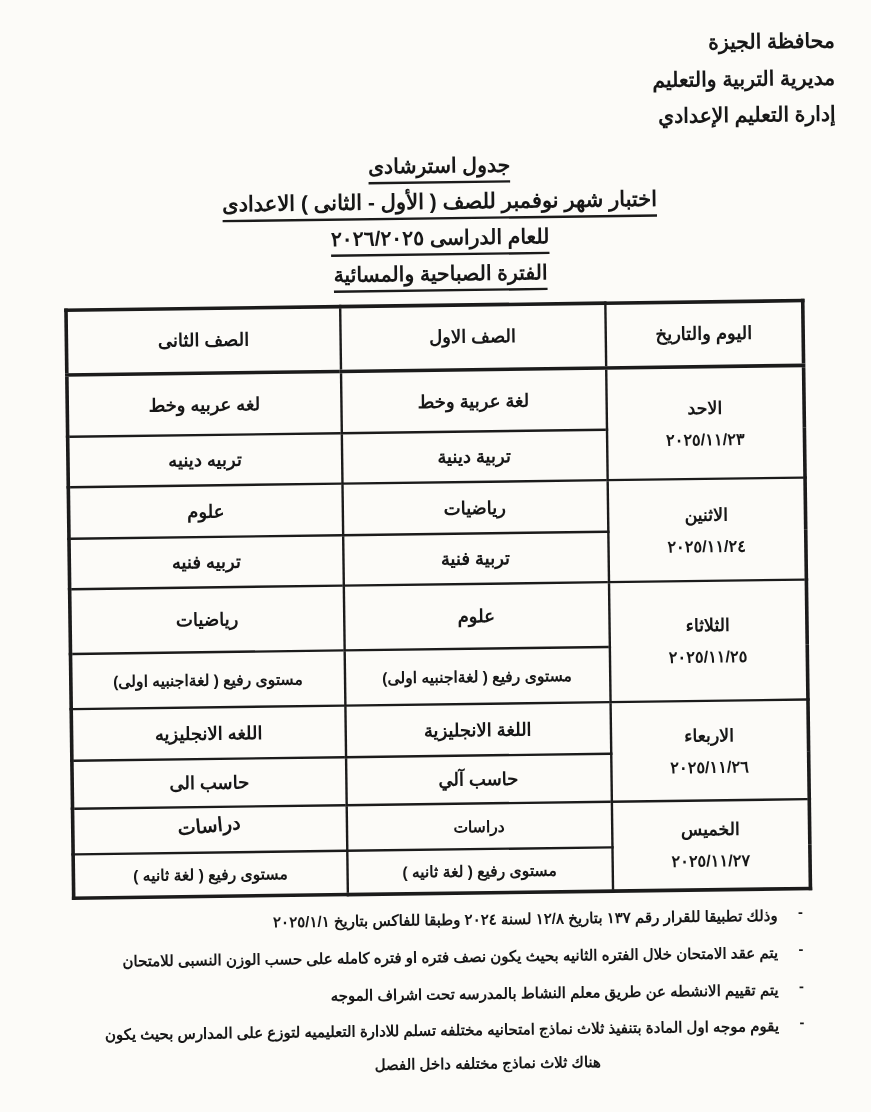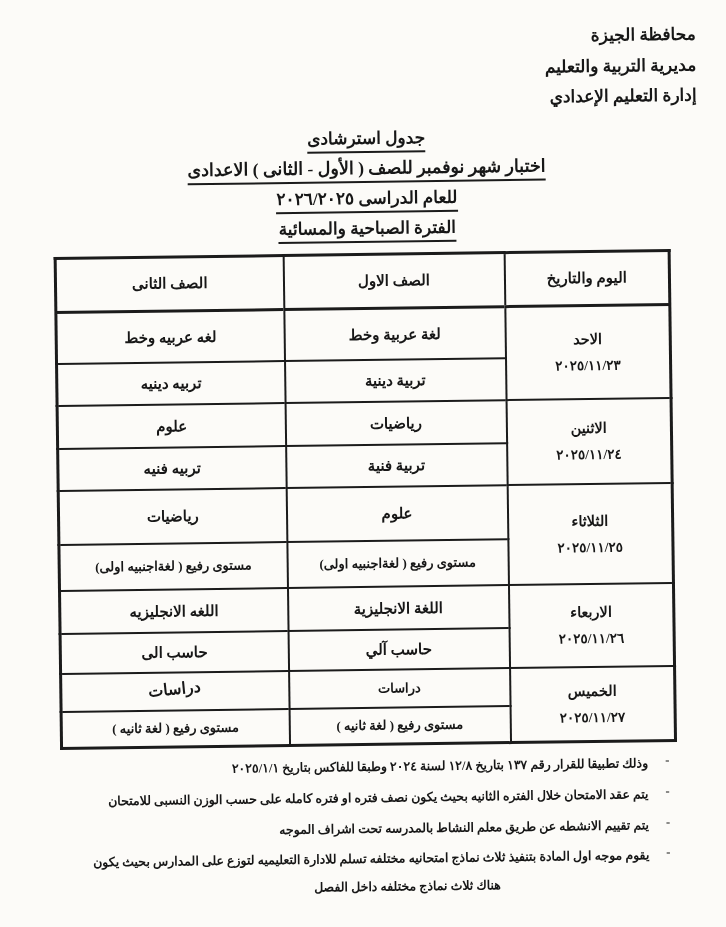--- a/index.html
+++ b/index.html
@@ -1,20 +1,20 @@
 <!DOCTYPE html>
 <html lang="ar" dir="rtl"><head>
 <meta charset="utf-8">
 <style>
   * { margin:0; padding:0; box-sizing:border-box; }
   html,body { background:#e8e6e1; }
   .page {
     position:relative; width:726px; height:927px; margin:0 auto;
     background:#fcfbf8; color:#171717; overflow:hidden;
-    font-family:Liberation Serif, serif; font-weight:bold;
+    font-family:Liberation Sans, sans-serif; font-weight:bold;
     direction:rtl;
   }
   .skew { transform:rotate(-0.75deg); transform-origin:50% 40%; }
 
   
   .letterhead { text-align:right; padding:24px 26px 0 0; font-size:17px; line-height:1.8; }
 
   
   .titleblock { text-align:center; margin-top:12px; transform:translateX(6px); }
   .titleblock .tline { margin-bottom:5px; font-size:17px; }

